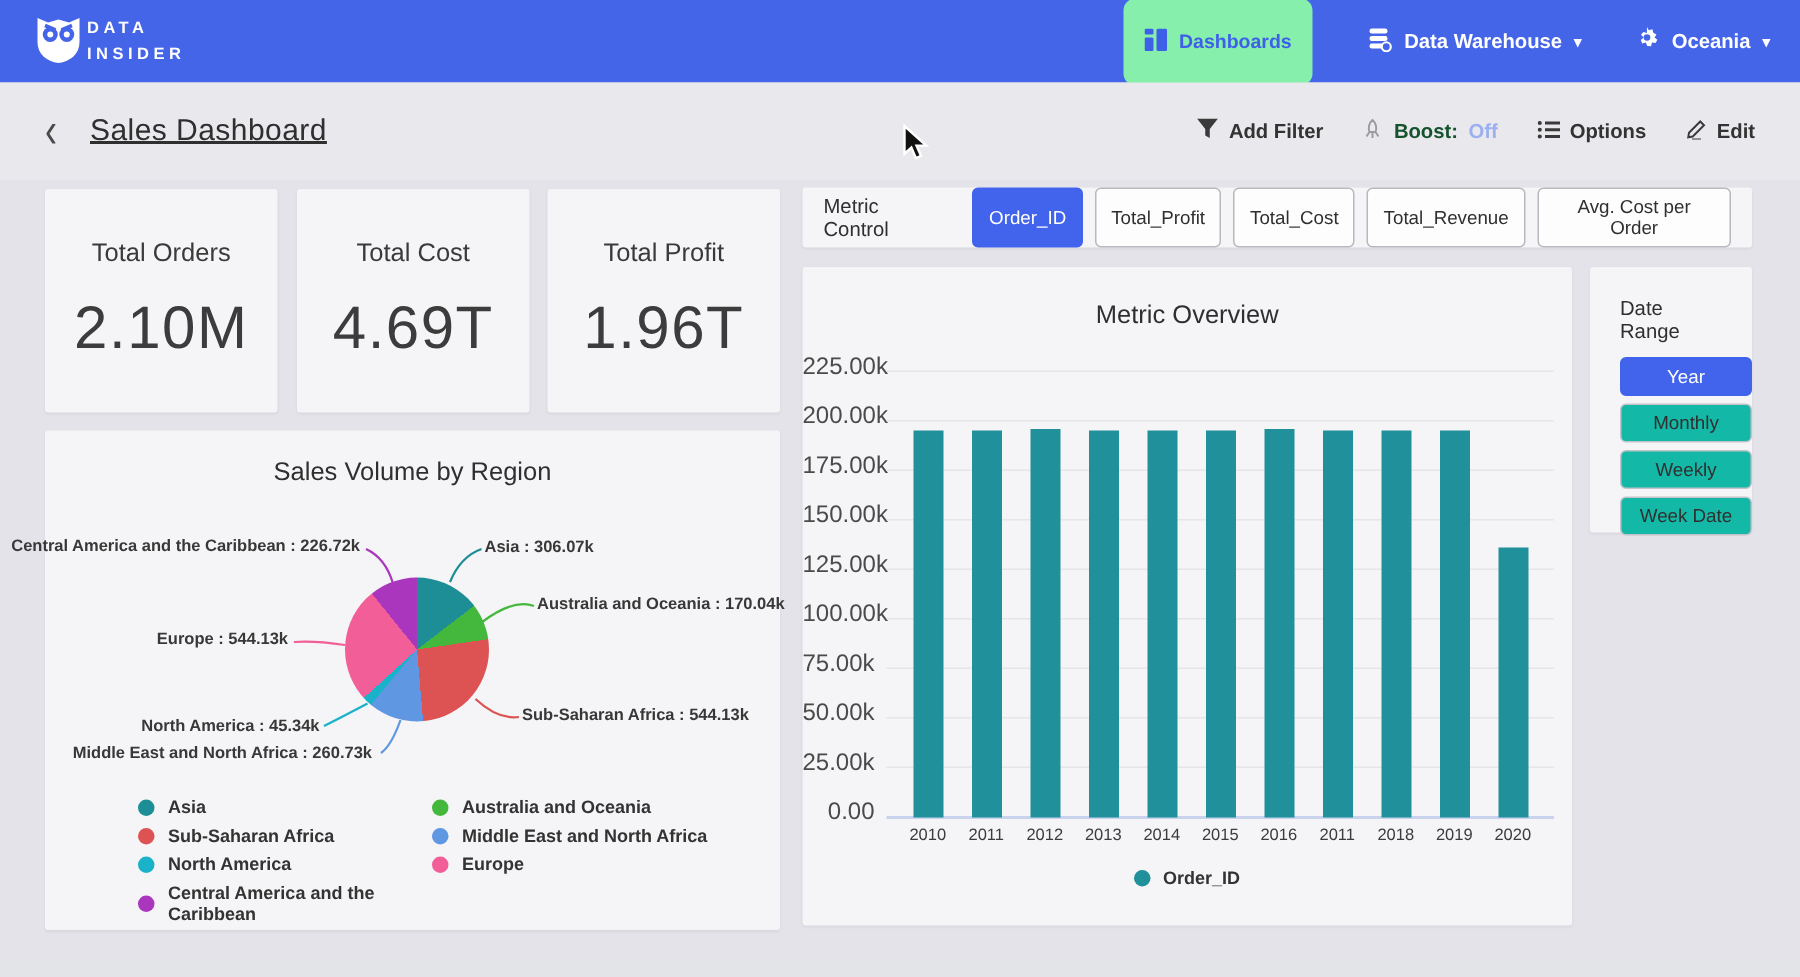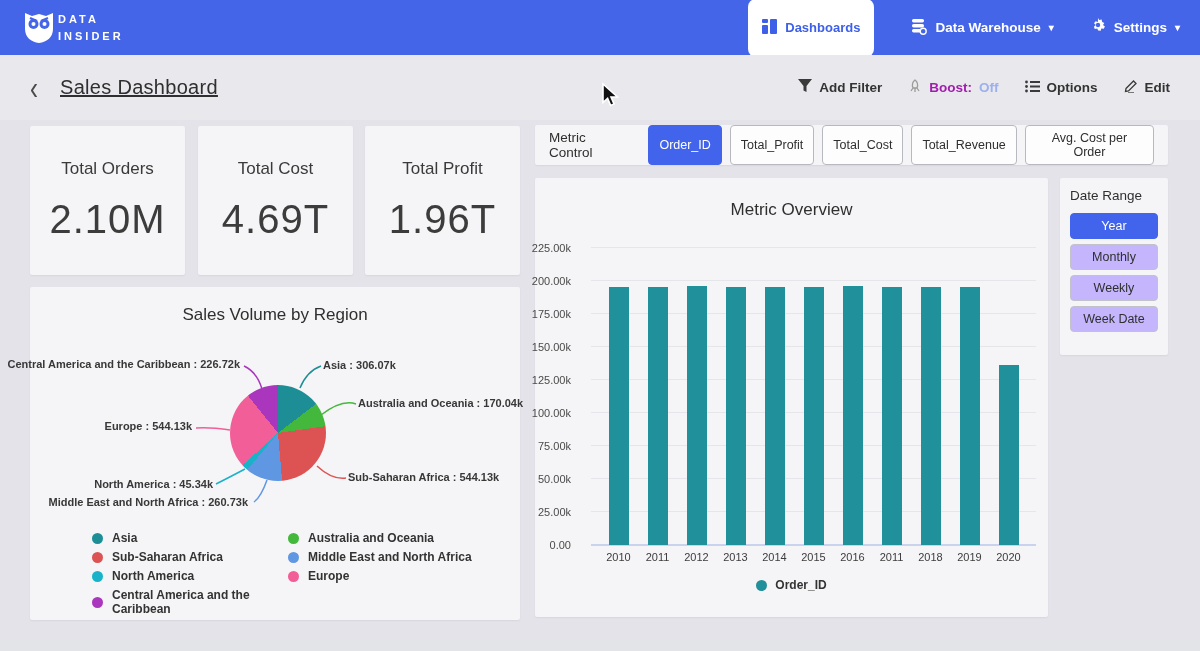--- a/index.html
+++ b/index.html
@@ -5,37 +5,37 @@
   * { margin:0; padding:0; box-sizing:border-box; }
   html,body { width:1200px; height:651px; overflow:hidden; }
   body { font-family:"Liberation Sans", sans-serif; background:#e4e3ea; position:relative; }
 
   
   .navbar { position:absolute; left:0; top:0; width:1200px; height:55px;
             background:#4565e9; display:flex; align-items:center; padding:0 20px; }
   .brand { display:flex; align-items:center; }
   .brand-text { color:#fff; font-size:11px; font-weight:bold; letter-spacing:3px; line-height:1.5; }
   .nav-right { margin-left:auto; display:flex; align-items:center; gap:36px; }
-  .nav-pill { display:flex; align-items:center; gap:8px; background:#ffffff; color:#3e60e8;
+  .nav-pill { display:flex; align-items:center; gap:8px; background:#86efac; color:#3e60e8;
               border:none; border-radius:8px; padding:20px 14px; font-size:13px; font-weight:bold;
               font-family:inherit; cursor:pointer; }
   .nav-item { display:flex; align-items:center; gap:8px; color:#fff; font-size:13.5px;
               font-weight:600; cursor:pointer; }
   .caret { font-size:10px; color:#fff; }
 
   
   .header { position:absolute; left:0; top:55px; width:1200px; height:65px; background:#e9e8ec;
             display:flex; align-items:center; padding:0 30px; }
   .back-btn { font-size:24px; color:#4a4a4a; cursor:pointer; line-height:1; margin-right:22px;
               font-weight:normal; transform:scaleY(1.4); }
   .page-title { font-size:20px; color:#2f2f2f; font-weight:500; letter-spacing:.3px;text-decoration:underline; }
   .header-actions { margin-left:auto; display:flex; align-items:center; gap:26px; }
   .h-action { display:flex; align-items:center; gap:7px; font-size:13.5px; font-weight:600;
               color:#333; cursor:pointer; }
-  .boost-label { color:#a21caf; }
+  .boost-label { color:#14532d; }
   .boost-state { color:#9cb0f1; }
 
   
   .main { position:absolute; left:0; top:120px; width:1200px; height:531px; }
   .card { position:absolute; background:#f5f4f6; border-radius:2px; box-shadow:0 1px 2px rgba(0,0,0,.06); }
 
   
   .kpi { width:155px; height:149px; top:6px; display:flex; flex-direction:column;
          align-items:center; justify-content:center; gap:18px; }
   .kpi-label { font-size:17px; font-weight:500; color:#3a3a3a; }
@@ -46,21 +46,21 @@
                 padding:0 14px; gap:8px; }
   .metric-label { font-size:13.5px; color:#2f2f2f; margin-right:8px; }
   .chip { background:#fdfdfd; border:1px solid #b8b8c0; border-radius:4px; padding:5px 10px;
           font-size:12.5px; color:#2f2f2f; font-family:inherit; cursor:pointer; }
   .chip.selected { background:#4263eb; border-color:#4263eb; color:#fff; }
 
   
   .bar-card { left:535px; top:58px; width:513px; height:439px; }
   .chart-title { text-align:center; font-size:17px; color:#2f2f2f; margin-top:22px; }
   .ylabels { position:absolute; left:0; top:70px; width:48px; height:297px; }
-  .ylab { position:absolute; right:12px; width:48px; text-align:right; font-size:11px;
+  .ylab { position:absolute; right:0; width:48px; text-align:right; font-size:16px;
           color:#4a4a4a; transform:translateY(6px); }
   .plot { position:absolute; left:56px; right:12px; top:70px; height:297px; }
   .gridline { position:absolute; left:0; right:0; height:1px; background:#e6e6ea; }
   .axisline { position:absolute; left:0; right:0; bottom:-1px; height:2px; background:#c9d3ee; }
   .cols { position:absolute; inset:0; display:flex; padding:0 8px; }
   .col { flex:1; position:relative; }
   .bar { position:absolute; bottom:0; left:50%; transform:translateX(-50%); width:20px; }
   .xlabels { position:absolute; left:56px; right:12px; top:373px; display:flex; padding:0 8px; }
   .xlab { flex:1; text-align:center; font-size:11px; color:#3c3c3c; }
   .chart-legend { position:absolute; left:0; width:100%; top:400px; display:flex;
@@ -78,23 +78,23 @@
   .pl-2 { left:318px; top:184px; }
   .pl-3 { right:272px; top:209px; }
   .pl-4 { right:307px; top:191px; }
   .pl-5 { right:328px; top:133px; }
   .pl-6 { right:280px; top:71px; }
   .pie-legend { position:absolute; left:62px; top:244px; display:grid;
                 grid-template-columns:196px auto; row-gap:5px; }
   .pleg-item { display:flex; align-items:center; gap:9px; font-size:12px; font-weight:bold; color:#333; }
 
   
-  .date-card { left:1060px; top:58px; width:108px; height:177px; padding:10px; }
+  .date-card { left:1060px; top:58px; width:108px; height:177px; padding:20px; }
   .date-label { font-size:13.5px; color:#2f2f2f; margin-bottom:10px; }
-  .date-btn { display:block; width:88px; height:26px; margin-bottom:5px; background:#c4b5fd;
+  .date-btn { display:block; width:88px; height:26px; margin-bottom:5px; background:#14b8a6;
               border:1px solid #c2c2ca; border-radius:4px; font-size:12.5px; color:#2f2f2f;
               font-family:inherit; cursor:pointer; }
   .date-btn.selected { background:#4263eb; border-color:#4263eb; color:#fff; }
 
   .bottom-strip { position:absolute; left:0; top:519px; width:1200px; height:12px; background:#e2e4e8; }
 
   .cursor { position:absolute; left:600px; top:82px; z-index:50; pointer-events:none; }
 </style>
 </head>
 <body>
@@ -139,21 +139,21 @@
       <span>Data Warehouse</span>
       <span class="caret">▾</span>
     </div>
     <div class="nav-item">
       <span>
         <svg width="16" height="16" viewBox="0 0 16 16">
           <path fill="#fff" d="M8 0l1.2 2.1 2.4-.6.6 2.4L14.3 5 13 7l1.9 1.5-1.2 2.2-2.4-.3-.6 2.4-2.5-.2-1-2.2-2.4.6-.9-2.3L5.8 7 4 5.2l1.6-1.9 2.3.7z"></path>
           <circle cx="8" cy="7" r="2.2" fill="#4565e9"></circle>
         </svg>
       </span>
-      <span>Settings</span>
+      <span>Oceania</span>
       <span class="caret">▾</span>
     </div>
   </div>
 </div>
 
 <div class="header">
   <span class="back-btn">‹</span>
   <span class="page-title">Sales Dashboard</span>
   <div class="header-actions">
     <div class="h-action">

